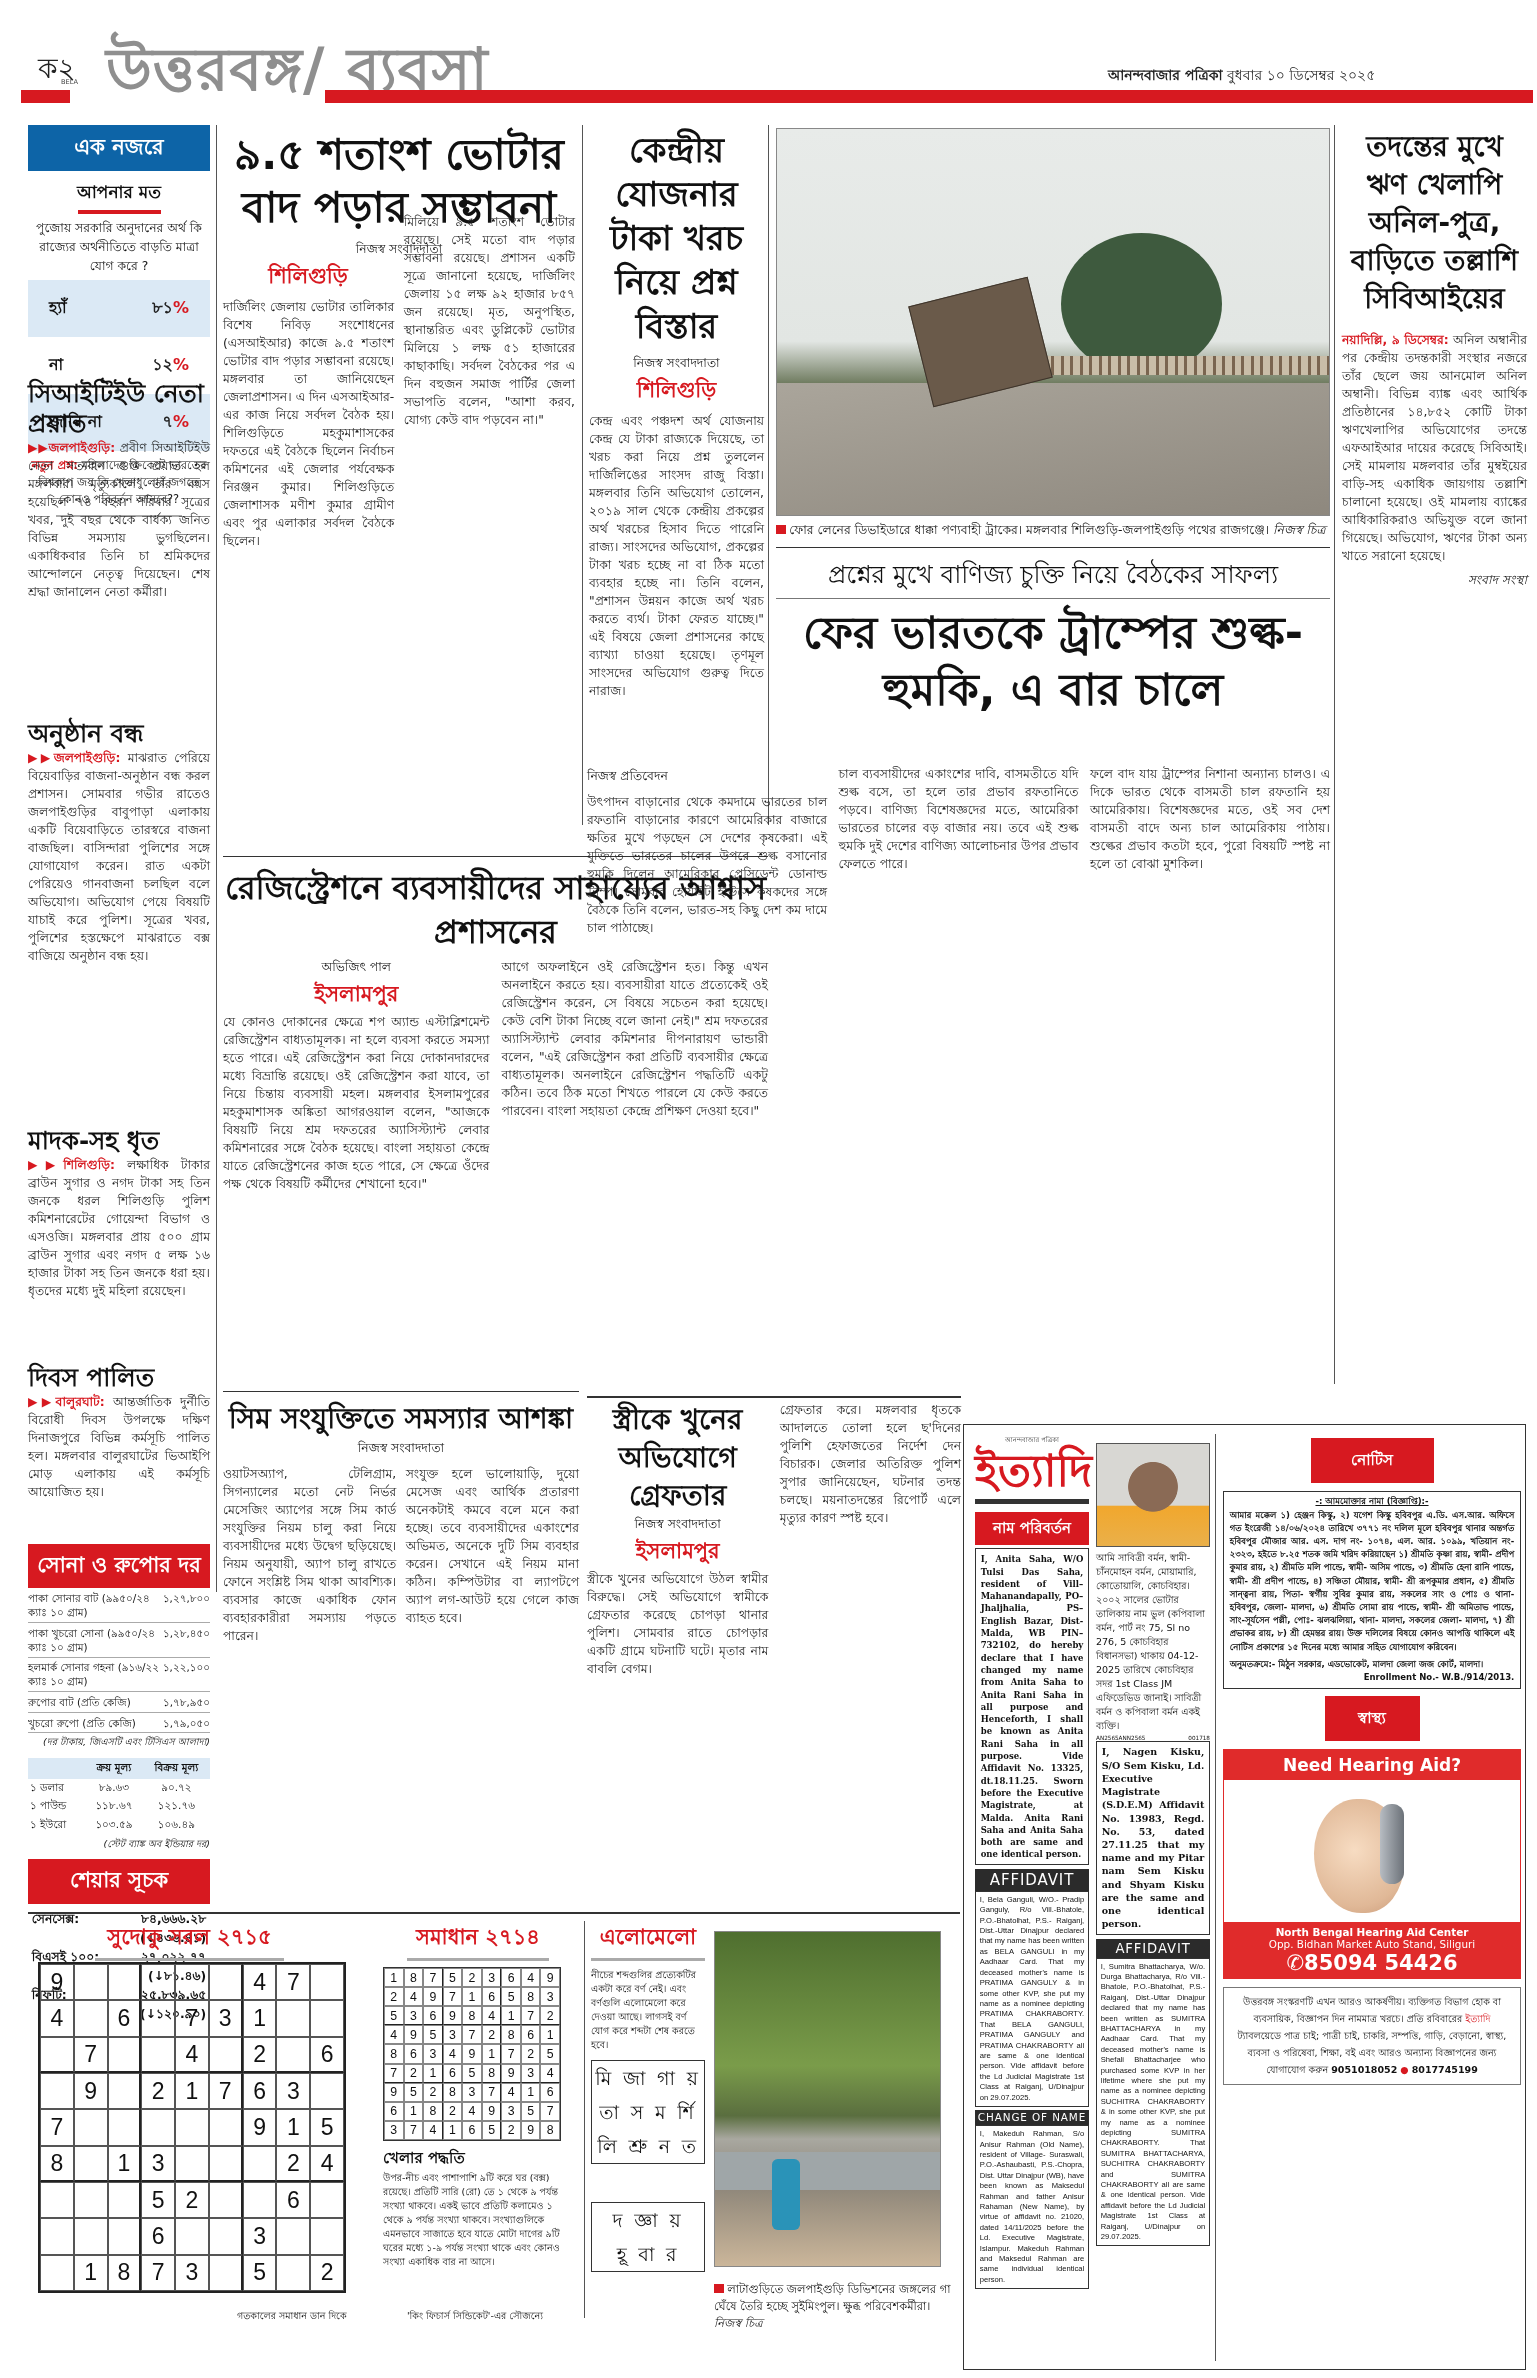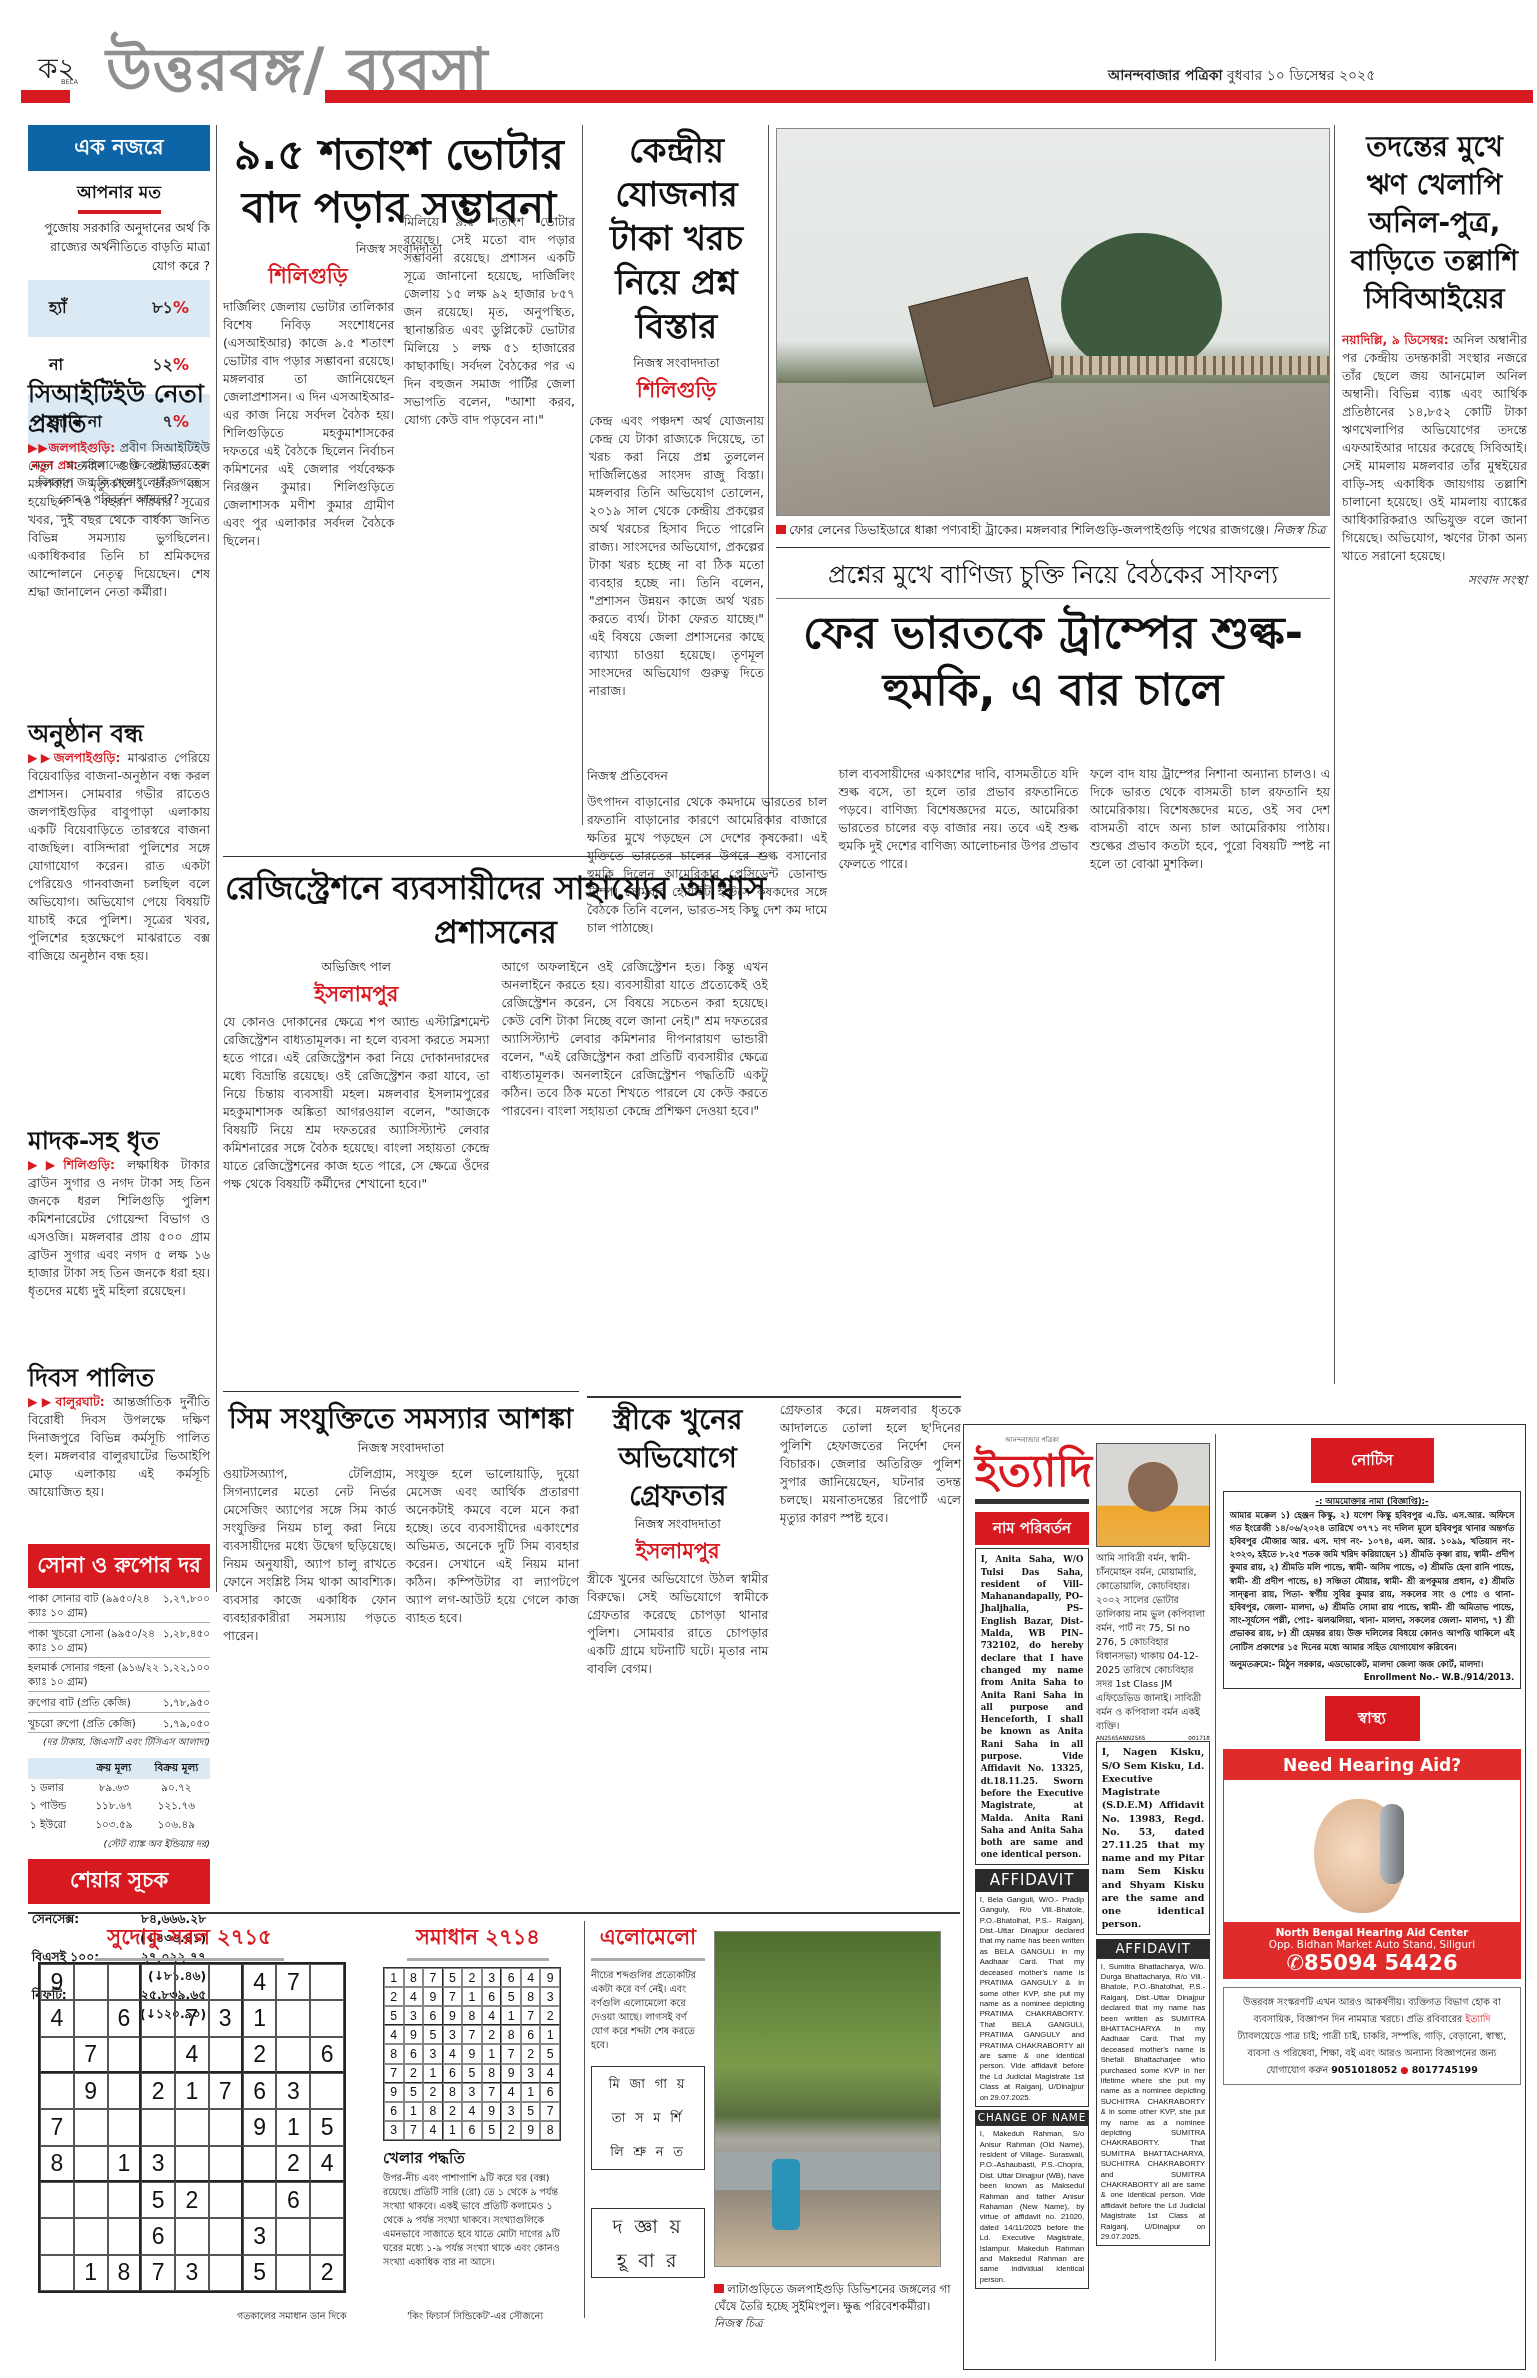--- a/index.html
+++ b/index.html
@@ -12,21 +12,21 @@
 .masthead .redr{left:325px;top:90px;width:1208px;height:13.2px;background:#d71920}
 .masthead .dateline{left:1108px;top:64px;font-size:14px;color:#222}
 .vline{position:absolute;width:0.9px;background:#555}
 .hline{position:absolute;height:1.9px;background:#333}
 .body-text{font-size:12.3px;line-height:18px;text-align:justify;color:#222}
 
 .ek{left:28px;top:125px;width:182px}
 .ek .hd{background:#0d64a7;color:#fff;text-align:center;font-size:21px;font-weight:bold;padding:5.7px 0}
 .ek .sub{text-align:center;font-size:17px;font-weight:bold;margin-top:7.6px}
 .ek .subline{width:83px;height:3.8px;background:#d71920;margin:2.8px auto 5.7px}
-.ek .q{text-align:right;font-size:12.3px;line-height:19px}
+.ek .q{text-align:center;font-size:12.3px;line-height:19px}
 .poll-row{display:flex;justify-content:space-between;padding:15px 21px;font-size:16px;font-weight:bold}
 .poll-row.sh{background:#dbe9f5}
 .poll-row .pct{color:#222}
 .poll-row .pct b{color:#d71920}
 .ek .newq{font-size:11.4px;text-align:center;line-height:17px;margin-top:5.7px}
 .ek .newq .lbl{color:#d71920;font-weight:bold}
 .brief-h{font-size:24.6px;font-weight:bold;line-height:30px}
 .dateline-red{color:#d71920;font-weight:bold}
 .gold{left:28px;top:1544px;width:182px}
 .box-red-h{background:#d71920;color:#fff;text-align:center;font-size:21px;font-weight:bold;padding:4.7px 0}
@@ -468,21 +468,21 @@
 <div class="abs" style="left:383px;top:2146px;width:180px">
   <div style="font-size:15px;font-weight:bold">খেলার পদ্ধতি</div>
   <div style="font-size:9.5px;line-height:14px">উপর-নীচ এবং পাশাপাশি ৯টি করে ঘর (বক্স) রয়েছে। প্রতিটি সারি (রো) তে ১ থেকে ৯ পর্যন্ত সংখ্যা থাকবে। একই ভাবে প্রতিটি কলামেও ১ থেকে ৯ পর্যন্ত সংখ্যা থাকবে। সংখ্যাগুলিকে এমনভাবে সাজাতে হবে যাতে মোটা দাগের ৯টি ঘরের মধ্যে ১-৯ পর্যন্ত সংখ্যা থাকে এবং কোনও সংখ্যা একাধিক বার না আসে।</div>
 </div>
 <div class="abs" style="left:407px;top:2309px;font-size:9.5px">'কিং ফিচার্স সিন্ডিকেট'-এর সৌজন্যে</div>
 <div class="vline" style="left:584px;top:1921px;height:397px"></div>
 
 <div class="abs" style="left:591px;top:1921px;width:114px">
   <div class="puzzle-title">এলোমেলো</div>
   <div style="font-size:9.5px;line-height:14px;margin-top:7.6px">নীচের শব্দগুলির প্রত্যেকটির একটা করে বর্ণ নেই। এবং বর্ণগুলি এলোমেলো করে দেওয়া আছে। লাগসই বর্ণ যোগ করে শব্দটা শেষ করতে হবে।</div>
-  <div class="jumble" style="font-size:13px;line-height:34px;letter-spacing:2.8px;margin-top:14px">
+  <div class="jumble" style="font-size:19px;line-height:34px;letter-spacing:2.8px;margin-top:8px">
     <div>মি জা গা য়</div>
       <div>তা স ম র্শি</div>
       <div>লি শ্রু ন ত</div>
   </div>
   <div class="jumble" style="font-size:19px;line-height:34px;letter-spacing:2.8px;margin-top:38px">
     <div>দ জ্ঞা য়</div>
       <div>হূ বা র</div>
   </div>
 </div>
 

